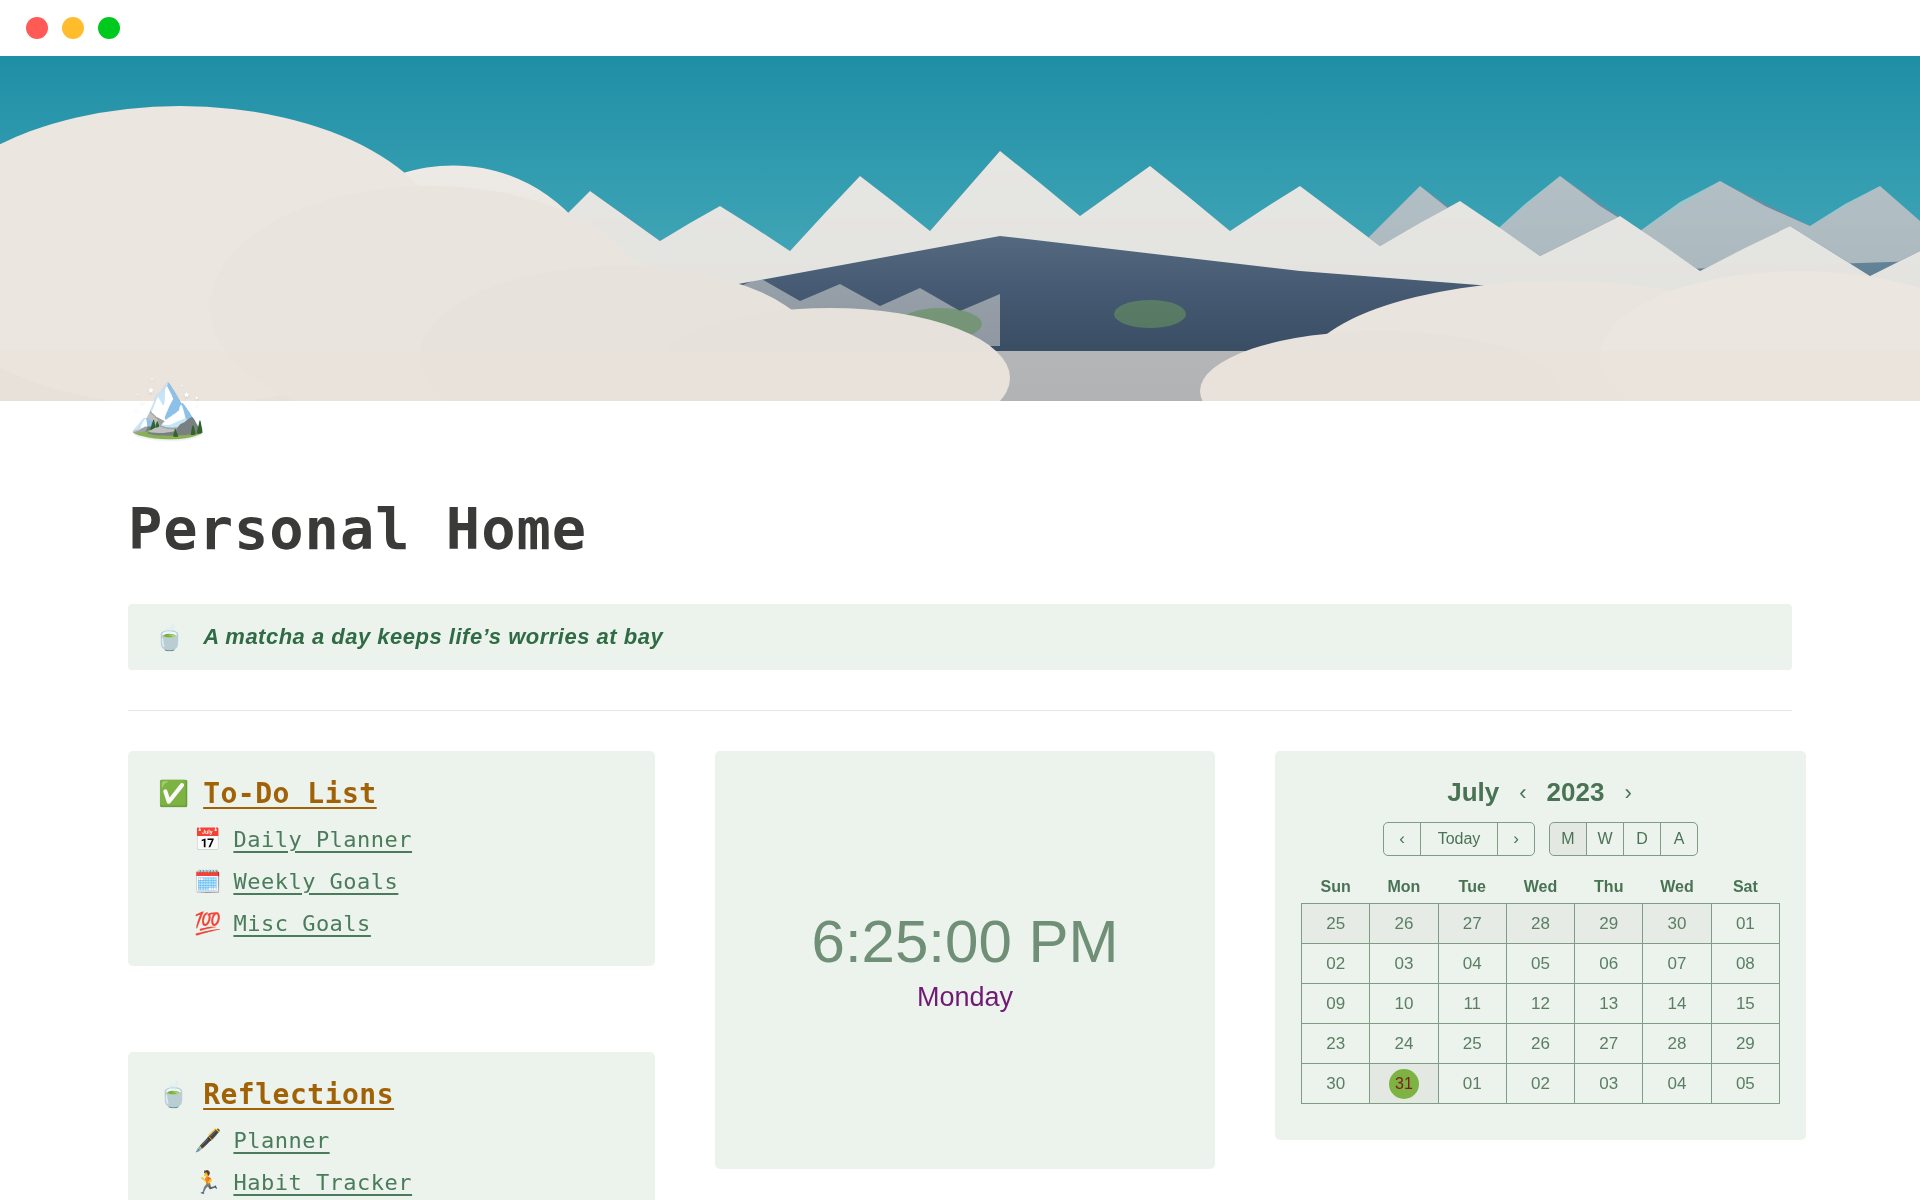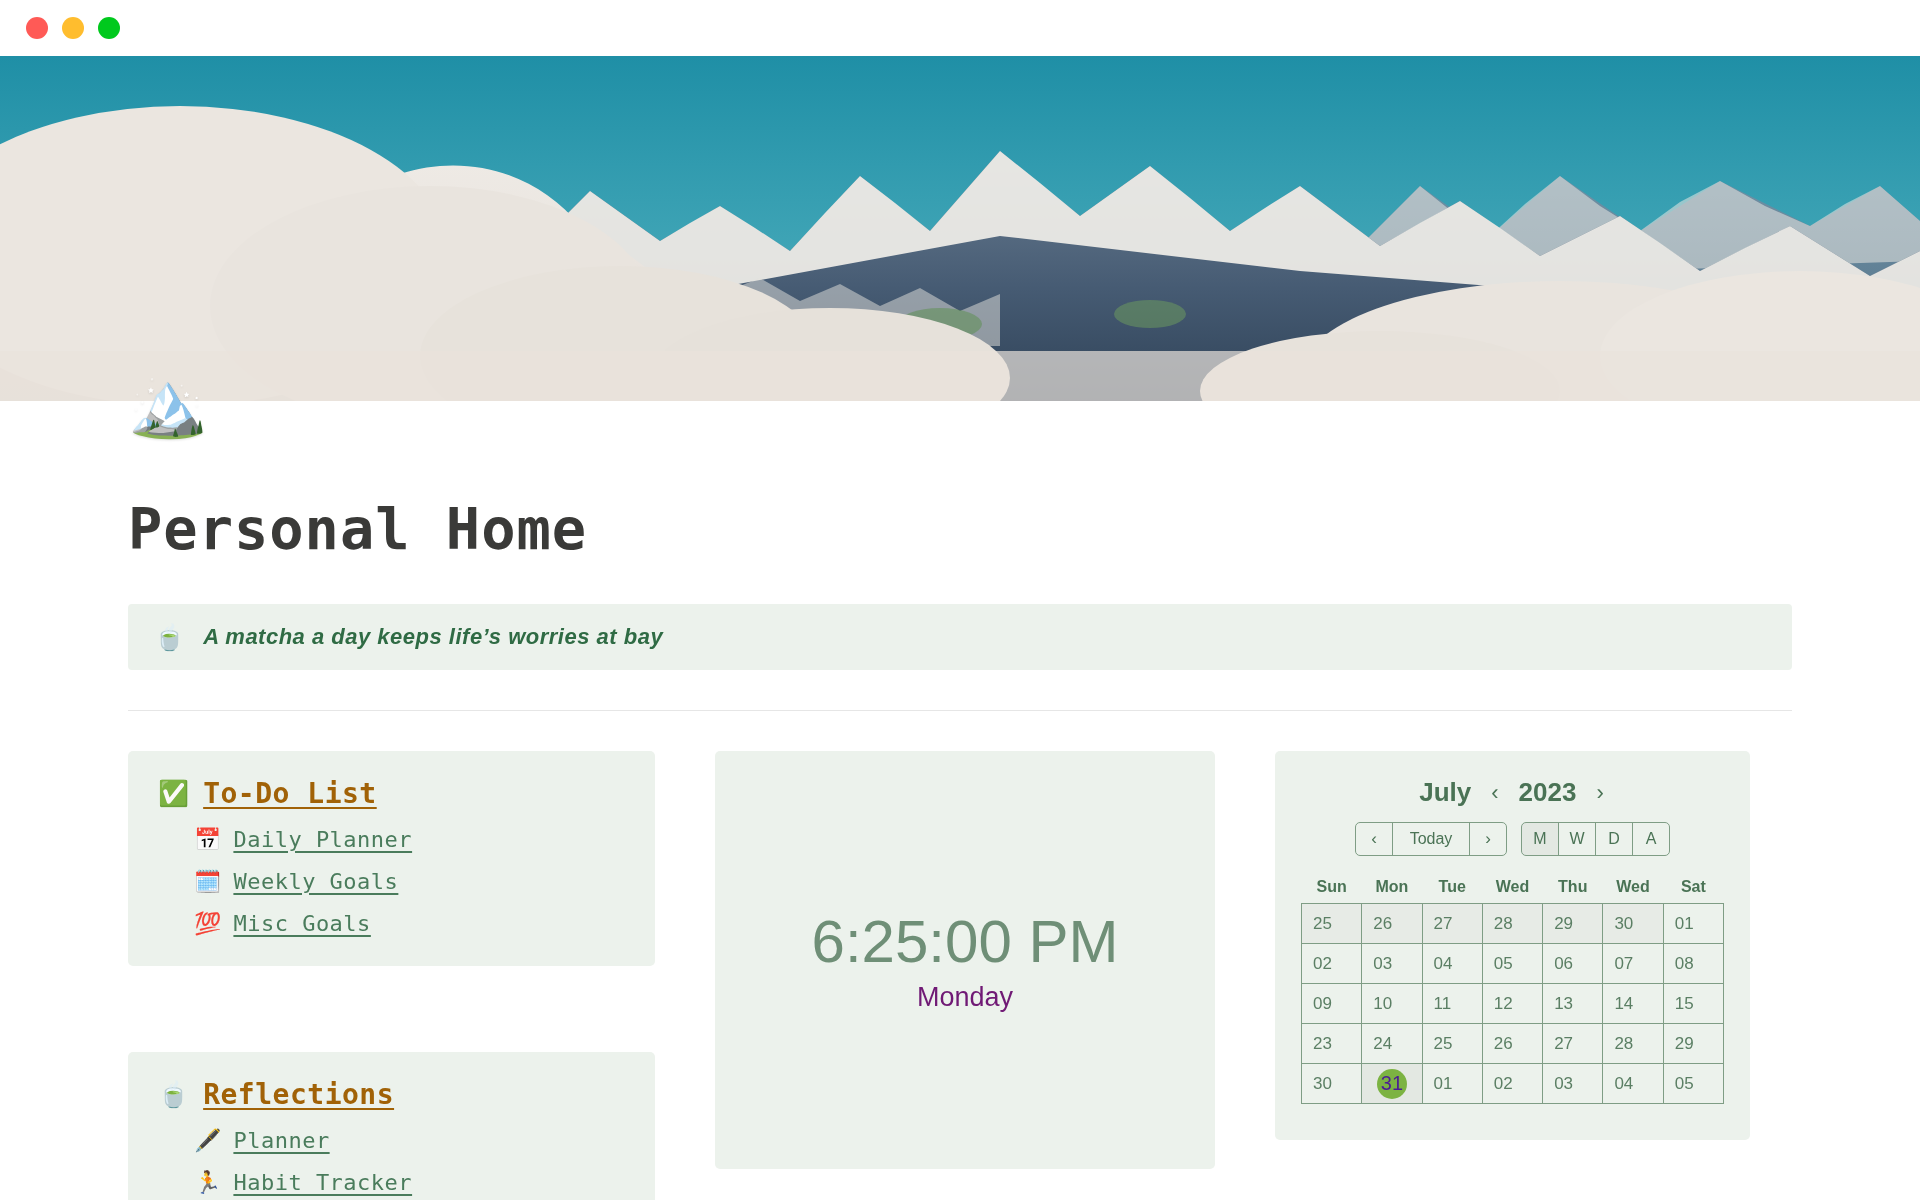--- a/index.html
+++ b/index.html
@@ -80,21 +80,21 @@
 
   
   .row {
     display:flex;
     gap:60px;
     margin-top:40px;
     align-items:flex-start;
   }
   .col-left  { width:527px; flex:none; }
   .col-mid   { width:500px; flex:none; }
-  .col-right { width:475px; flex:none; }
+  .col-right { width:531px; flex:none; }
 
   .card {
     background:#ecf2ec;
     border-radius:5px;
   }
 
   
   .list-card { padding:26px 30px 30px 30px; }
   .list-head {
     display:flex; align-items:center; gap:14px;
@@ -189,40 +189,40 @@
   .cal-grid th {
     font-size:16px; font-weight:700;
     color:#4a7355;
     padding:6px 0 7px 0;
     text-align:center;
     border:none;
   }
   .cal-grid td {
     border:1px solid #7f9d85;
     height:40px;
-    text-align:left;
+    text-align:center;
     vertical-align:middle;
     padding:0 11px;
     font-size:17px;
     color:#5b7f64;
   }
   .cal-grid td.muted { background:#e7ebe6; }
   .cal-grid td.today-cell {
     background:#e3e8e2;
     text-align:center;
     padding:0;
   }
   .today-pill {
     display:inline-flex;
     align-items:center; justify-content:center;
     width:30px; height:30px;
     border-radius:50%;
     background:#7cb342;
-    color:#4c1d95;
-    font-size:20px;
+    color:#7f1d1d;
+    font-size:16px;
   }
 </style>
 </head>
 <body>
 
 <div class="titlebar">
   <span class="dot" style="background:#ff5a56"></span>
   <span class="dot" style="background:#ffbd2e"></span>
   <span class="dot" style="background:#00c91d"></span>
 </div>

